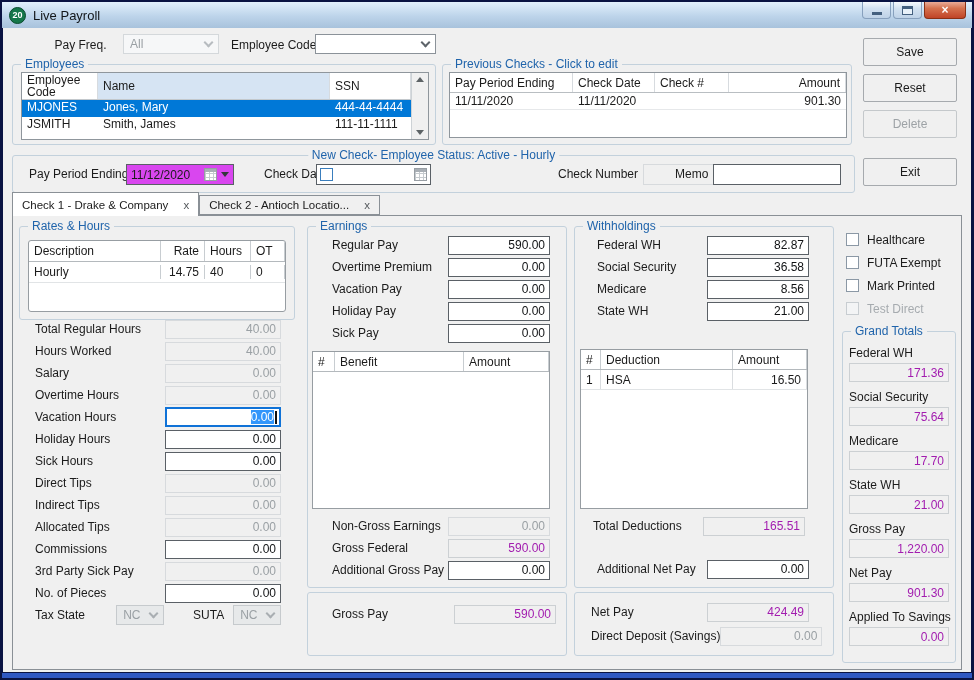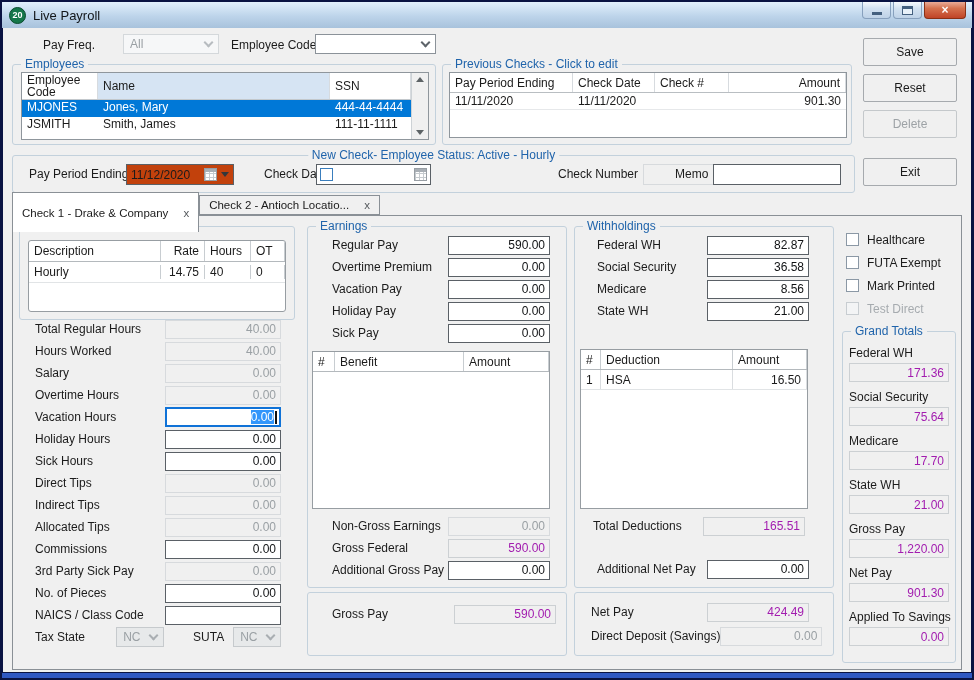--- a/index.html
+++ b/index.html
@@ -76,21 +76,21 @@
 
   .pc-grid{position:absolute;left:6px;top:7px;width:398px;height:66px;border:1px solid #8f969c;background:#fff;
     display:flex;flex-direction:column;overflow:hidden}
   .p-head{display:flex;height:20px;border-bottom:1px solid #b9bec2;flex:none}
   .p-head .gc{border-right:1px solid #d7dbdf}
   .pw1{width:123px;flex:none}.pw2{width:82px;flex:none}.pw3{width:74px;flex:none}.pw4{flex:1;justify-content:flex-end}
   .prow{display:flex;height:17px;align-items:center;border-bottom:1px solid #e6e8ea;flex:none}
 
   .tabstrip{position:absolute;left:9px;top:164px;display:flex;z-index:4;font-size:11.5px}
   .tab{height:20px;margin-top:3px;background:#f0f0f0;border:1px solid #8a9096;display:flex;align-items:center;padding:0 9px;gap:15px}
-  .tab.active{height:40px;margin-top:0;background:#fff;border-bottom:none;z-index:5}
+  .tab.active{height:24px;margin-top:0;background:#fff;border-bottom:none;z-index:5}
   .tab .x{color:#55595d}
 
   .panel{position:absolute;left:9px;top:187px;width:950px;height:455px;border:1px solid #8a9096;background:#f0f0f0}
 
   .rt-grid{position:absolute;left:8px;top:13px;width:258px;height:72px;border:1px solid #979da2;border-radius:3px;
     background:#fff;display:flex;flex-direction:column;overflow:hidden}
   .r-head{display:flex;height:21px;border-bottom:1px solid #b4b9bd;flex:none}
   .r-head .gc,.rrow .gc{border-right:1px solid #c8cdd1}
   .rw1{width:132px;flex:none}.rw2{width:44px;flex:none;justify-content:flex-end}.rw3{width:46px;flex:none}.rw4{flex:1}
   .rrow{display:flex;height:21px;align-items:center;border-bottom:1px solid #e1e4e6;flex:none}
@@ -138,21 +138,21 @@
     <div class="winbtn">
         <span class="g-max"></span>
       </div>
     <div class="winbtn close">
         <span class="g-x">×</span>
       </div>
   </div>
 
   <div class="client">
 
-    <span class="lbl" style="position:absolute;left:40px;top:10px;width:75px;text-align:left">Pay Freq.</span>
+    <span class="lbl" style="position:absolute;left:40px;top:10px;width:75px;text-align:center">Pay Freq.</span>
     <div class="combo dis" style="position:absolute;left:120px;top:6px;width:96px">
       <span class="cval">All</span>
       <span class="chev"></span>
     </div>
     <span class="lbl" style="position:absolute;left:228px;top:10px">Employee Code</span>
     <div class="combo" style="position:absolute;left:312px;top:6px;width:121px">
       <span class="cval"></span>
       <span class="chev"></span>
     </div>
 
@@ -202,21 +202,21 @@
     </div>
 
     <div class="btn" style="left:860px;top:10px">Save</div>
     <div class="btn" style="left:860px;top:46px">Reset</div>
     <div class="btn dis" style="left:860px;top:82px">Delete</div>
     <div class="btn" style="left:860px;top:130px">Exit</div>
 
     <div class="gb" style="left:9px;top:127px;width:843px;height:38px">
       <span class="gb-title center">New Check- Employee Status: Active - Hourly</span>
       <span class="lbl" style="position:absolute;left:16px;top:11px">Pay Period Ending</span>
-      <div style="position:absolute;left:113px;top:8px;width:108px;height:21px;border:1px solid #5a6066;background:#c2410c;display:flex;align-items:center;gap:4px;padding:0 4px">
+      <div style="position:absolute;left:113px;top:8px;width:108px;height:21px;border:1px solid #5a6066;background:#d946ef;display:flex;align-items:center;gap:4px;padding:0 4px">
         <span style="flex:1">11/12/2020</span>
         <span class="cal-icon"></span>
         <span class="dd-tri"></span>
       </div>
       <span class="lbl" style="position:absolute;left:251px;top:11px">Check Date</span>
       <div style="position:absolute;left:303px;top:8px;width:115px;height:21px;border:1px solid #5a6066;background:#fff;display:flex;align-items:center;padding:0 3px">
         <span class="checkbox blue"></span>
         <span style="flex:1"></span>
         <span class="cal-icon"></span>
       </div>
@@ -308,24 +308,20 @@
           </div>
         <div class="frow">
             <span class="flabel">3rd Party Sick Pay</span>
             <input class="txt dis" readonly="" style="width: 116px;" value="0.00">
           </div>
         <div class="frow">
             <span class="flabel">No. of Pieces</span>
             <input class="txt" readonly="" style="width: 116px;" value="0.00">
           </div>
         <div class="frow">
-            <span class="flabel">NAICS / Class Code</span>
-            <input class="txt lt" readonly="" style="width: 116px;" value="">
-          </div>
-        <div class="frow">
           <span class="lbl" style="padding-left:16px;width:100px">Tax State</span>
           <div class="combo dis2" style="width:49px">
             <span class="cval">NC</span>
               <span class="chev"></span>
           </div>
           <span class="lbl" style="margin-left:29px">SUTA</span>
           <div class="combo dis2" style="width:49px;margin-left:9px">
             <span class="cval">NC</span>
               <span class="chev"></span>
           </div>

